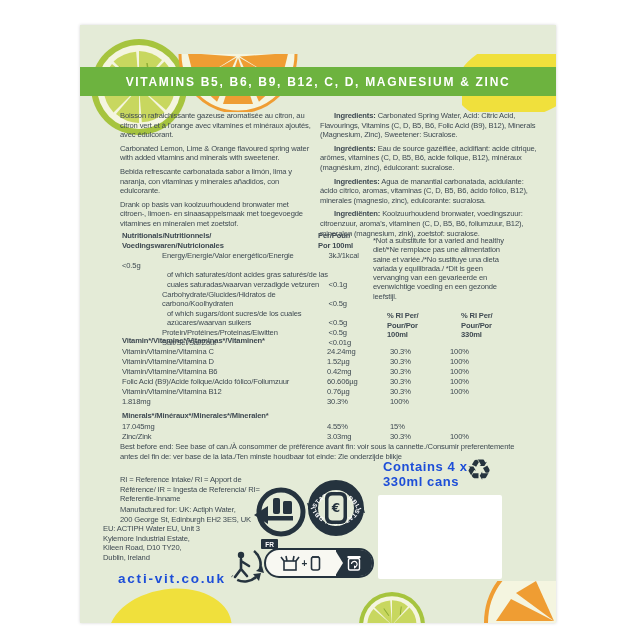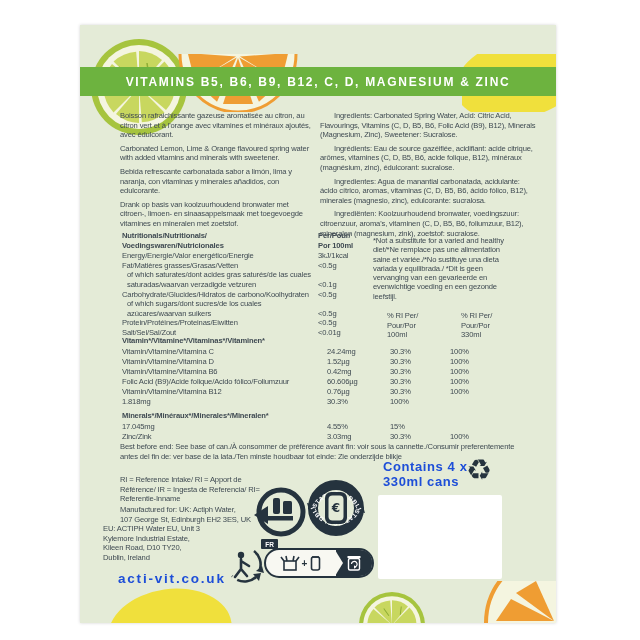--- a/index.html
+++ b/index.html
@@ -14,25 +14,25 @@
   .abs{position:absolute;}
   .banner{
     left:0;top:0;width:476px;height:29px;background:#6db33f;z-index:6;
     display:flex;align-items:center;justify-content:center;margin-top:42px;
   }
   .banner span{
     color:#ffffff;font-weight:bold;font-size:12px;letter-spacing:1.7px;white-space:nowrap;
   }
   .txt{font-size:7.6px;line-height:9.6px;letter-spacing:-0.15px;z-index:3;}
   .pre{white-space:pre-line;}
-  .b{font-weight:normal;padding-left:14px;}
+  .b{font-weight:bold;padding-left:14px;}
   .p{margin:0 0 4px 0;}
   
   .nrow{display:flex;align-items:flex-end;}
-  .nrow .lab{width:196px;}
+  .nrow .lab{width:196px;margin-left:40px;}
   .nrow .lab.ind{padding-left:5px;width:191px;}
   .nrow .val{width:56px;}
   .nhead{display:flex;font-weight:bold;margin-bottom:1px;}
   .nhead .lab{width:196px;}
   
   .vrow{display:grid;grid-template-columns:205px 63px 60px auto;line-height:9.9px;}
   .vhead{font-weight:bold;line-height:10px;margin-bottom:1px;}
   .fruit{z-index:1;}
   .contains{font-weight:bold;font-size:13px;line-height:15px;letter-spacing:0.6px;color:#1d4ed8;z-index:3;}
   .recycle{font-size:29px;color:#25333e;line-height:29px;z-index:3;font-family:"DejaVu Sans", sans-serif;}
@@ -109,31 +109,30 @@
 
   <div class="abs txt" style="left:240px;top:86px;width:218px;">
     <p class="p"><b class="b">Ingredients:</b> <span>Carbonated Spring Water, Acid: Citric Acid, Flavourings, Vitamins (C, D, B5, B6, Folic Acid (B9), B12), Minerals (Magnesium, Zinc), Sweetener: Sucralose.</span></p>
     <p class="p"><b class="b">Ingrédients:</b> <span>Eau de source gazéifiée, acidifiant: acide citrique, arômes, vitamines (C, D, B5, B6, acide folique, B12), minéraux (magnésium, zinc), édulcorant: sucralose.</span></p>
     <p class="p"><b class="b">Ingredientes:</b> <span>Agua de manantial carbonatada, acidulante: ácido cítrico, aromas, vitaminas (C, D, B5, B6, ácido fólico, B12), minerales (magnesio, zinc), edulcorante: sucralosa.</span></p>
     <p class="p"><b class="b">Ingrediënten:</b> <span>Koolzuurhoudend bronwater, voedingszuur: citroenzuur, aroma's, vitaminen (C, D, B5, B6, foliumzuur, B12), mineralen (magnesium, zink), zoetstof: sucralose.</span></p>
   </div>
 
   <div class="abs txt" style="left:42px;top:206px;width:254px;">
     <div class="nhead">
-      <div class="lab pre">Nutritionals/Nutritionals/
+      <div class="lab pre">Nutritionals/Nutritionnels/
 Voedingswaren/Nutricionales</div>
       <div class="pre">Per/Pour/
 Por 100ml</div>
     </div>
     <div class="nrow">
         <div class="lab">Energy/Energie/Valor energético/Energie</div>
         <div class="val">3kJ/1kcal</div>
       </div>
     <div class="nrow">
-        <div class="lab">Fat/Matières grasses/Grasas/Vetten</div>
         <div class="val">&lt;0.5g</div>
       </div>
     <div class="nrow">
         <div class="lab ind">of which saturates/dont acides gras saturés/de las cuales saturadas/waarvan verzadigde vetzuren</div>
         <div class="val">&lt;0.1g</div>
       </div>
     <div class="nrow">
         <div class="lab">Carbohydrate/Glucides/Hidratos de carbono/Koolhydraten</div>
         <div class="val">&lt;0.5g</div>
       </div>
@@ -210,21 +209,21 @@
         <span>Zinc/Zink</span>
         <span>3.03mg</span>
         <span>30.3%</span>
         <span>100%</span>
       </div>
   </div>
 
   <div class="abs txt" style="left:40px;top:417px;width:400px;">Best before end: See base of can./À consommer de préférence avant fin: voir sous la cannette./Consumir preferentemente antes del fin de: ver base de la lata./Ten minste houdbaar tot einde: Zie onderzijde blikje</div>
   <div class="abs txt" style="left:40px;top:450px;width:146px;">RI = Reference Intake/ RI = Apport de Référence/ IR = Ingesta de Referencia/ RI= Referentie-Inname</div>
   <div class="abs txt pre" style="left:40px;top:480px;width:180px;">Manufactured for: UK: Actiph Water,
-107 George St, Edinburgh EH2 3ES, UK</div>
+200 George St, Edinburgh EH2 3ES, UK</div>
   <div class="abs txt pre" style="left:23px;top:499px;width:180px;">EU: ACTIPH Water EU, Unit 3
 Kylemore Industrial Estate,
 Kileen Road, D10 TY20,
 Dublin, Ireland</div>
   <div class="abs website" style="left:38px;top:546px;">acti-vit.co.uk</div>
 
   <svg class="abs" style="left:173px;top:460px;z-index:3;" width="54" height="54" viewBox="0 0 54 54">
     <circle cx="28" cy="27" r="22" fill="none" stroke="#25333e" stroke-width="5"></circle>
     <polygon points="1,30 15,21 15,39" fill="#25333e"></polygon>
     <rect x="20" y="13" width="7" height="16" rx="2" fill="#25333e"></rect>

